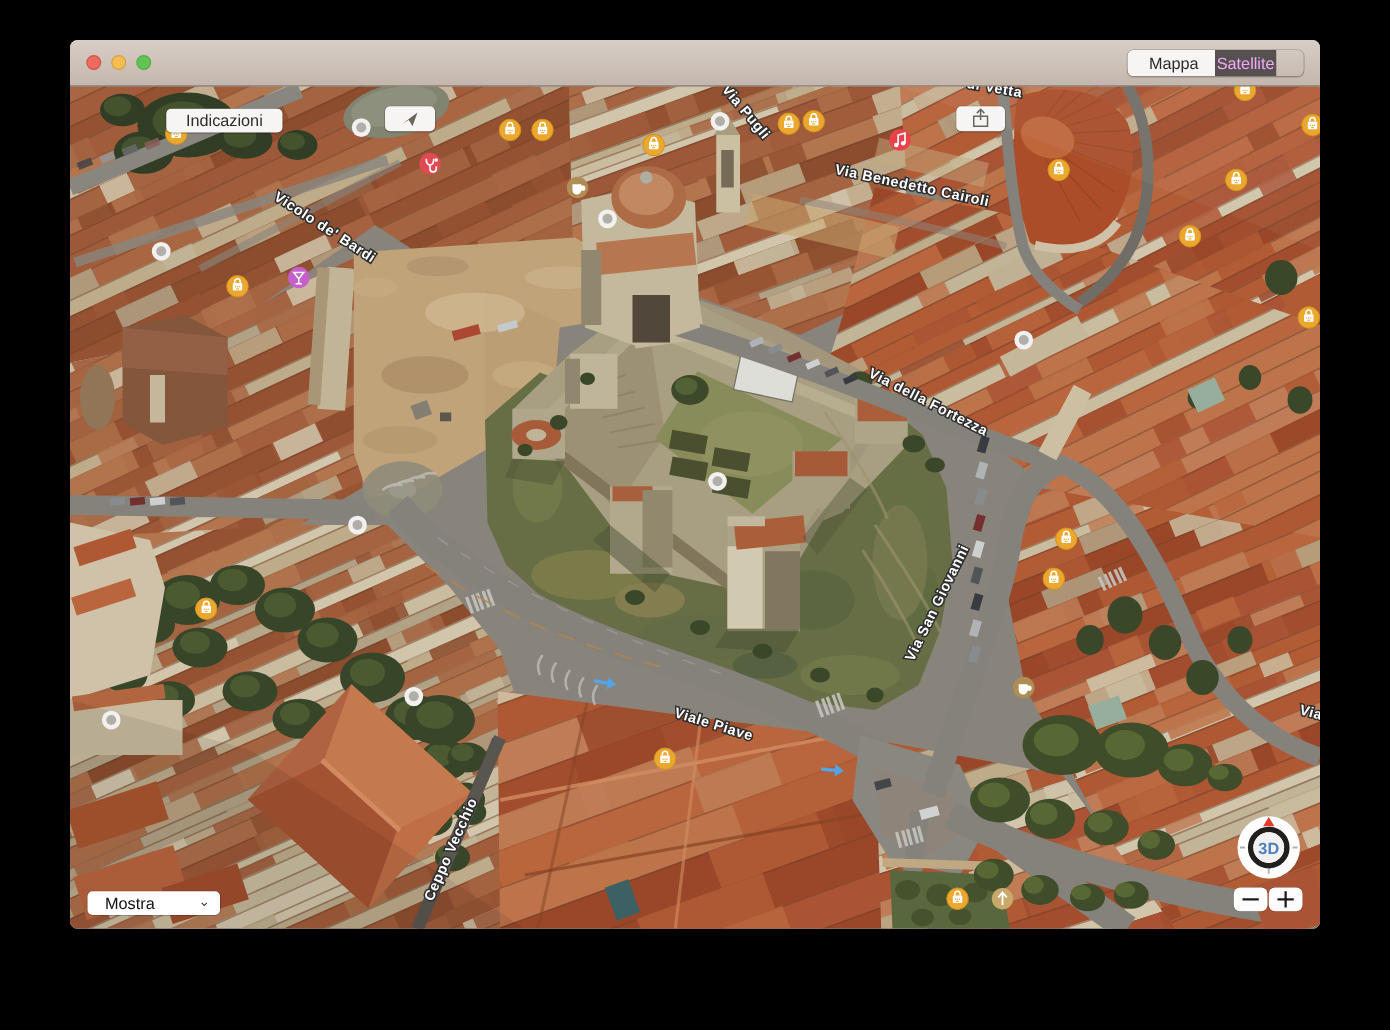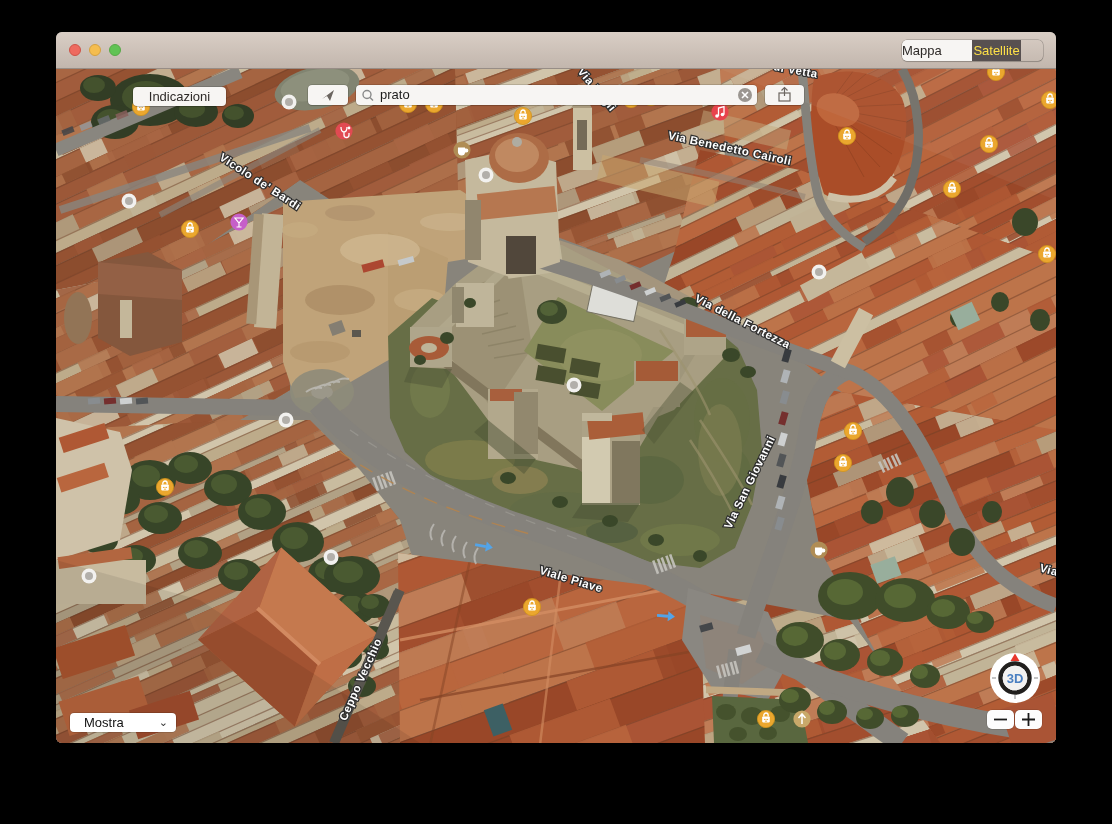--- a/index.html
+++ b/index.html
@@ -6,22 +6,22 @@
   *{box-sizing:border-box;font-family:"Liberation Sans",sans-serif;}
   #win{position:absolute;left:56px;top:32px;width:1000px;height:711px;border-radius:6px;overflow:hidden;background:#8f8b85;}
   #titlebar{position:absolute;left:0;top:0;width:1000px;height:37px;background:linear-gradient(#d9cec5,#c2b6ad);border-bottom:1px solid #978d86;z-index:50;}
   .tl{position:absolute;top:12px;width:12px;height:12px;border-radius:50%;z-index:60;}
   .btn{position:absolute;background:#f7f5f3;border-radius:4px;box-shadow:0 0 0 0.5px rgba(0,0,0,0.25), 0 1px 1px rgba(0,0,0,0.12);z-index:60;margin-top:45px;}
   #indic{left:77px;top:10px;width:93px;height:19px;font-size:13px;color:#2e2a28;text-align:center;line-height:19px;}
   #locbtn{left:252px;top:8px;width:40px;height:20px;}
   #search{left:300px;top:8px;width:401px;height:20px;}
   #share{left:709px;top:8px;width:39px;height:20px;}
   #seg{position:absolute;left:846px;top:8px;width:141px;height:21px;border-radius:5px;box-shadow:0 0 0 0.5px rgba(0,0,0,0.3), 0 1px 1px rgba(0,0,0,0.12);overflow:hidden;z-index:60;font-size:13px;}
-  #seg .m{position:absolute;left:0;top:0;width:74px;height:21px;background:#f7f5f3;color:#2e2a28;text-align:left;line-height:21px;}
-  #seg .s{position:absolute;left:70px;top:0;width:49px;height:21px;background:#575050;color:#fde047;text-align:center;line-height:21px;}
+  #seg .m{position:absolute;left:0;top:0;width:74px;height:21px;background:#f7f5f3;color:#2e2a28;text-align:center;line-height:21px;}
+  #seg .s{position:absolute;left:70px;top:0;width:49px;height:21px;background:#575050;color:#f0abfc;text-align:center;line-height:21px;}
   #searchtext{position:absolute;left:24px;top:0;font-size:13px;color:#1c1c1c;line-height:20px;}
   #mapwrap{position:absolute;left:0;top:37px;width:1000px;height:674px;}
   #mostra{position:absolute;left:14px;top:681px;width:106px;height:19px;background:#fff;border-radius:4px;box-shadow:0 0 0 0.5px rgba(0,0,0,0.25);z-index:40;font-size:13px;color:#111;line-height:19px;padding-left:14px;}
   #mostra .chev{position:absolute;right:8px;top:0;color:#333;font-size:11px;}
   .zbtn{position:absolute;top:678px;width:27px;height:19px;background:#fdfdfd;border-radius:5px;z-index:40;text-align:center;line-height:17px;font-size:17px;color:#1a1a1a;box-shadow:0 0 0 0.5px rgba(0,0,0,0.18);}
   #compass{position:absolute;left:933px;top:619px;width:52px;height:52px;z-index:40;text-decoration:underline;}
 </style>
 </head>
 <body>
 <div id="win">
@@ -2919,29 +2919,20 @@
   <div id="titlebar"></div>
   <div class="tl" style="left:13px;background:#ee6a5f;border:0.5px solid #ce5347;"></div>
   <div class="tl" style="left:33px;background:#f5bd4f;border:0.5px solid #d6a140;"></div>
   <div class="tl" style="left:53px;background:#61c354;border:0.5px solid #58a948;"></div>
   <div class="btn" id="indic">Indicazioni</div>
   <div class="btn" id="locbtn">
     <svg width="40" height="20" viewBox="0 0 40 20">
         <path d="M14 14 L26 5 L22 16 L19 11 Z" fill="#6b6560"></path>
       </svg>
   </div>
-  <div class="btn" id="search">
-    <svg width="401" height="20" viewBox="0 0 401 20">
-      <circle cx="11" cy="9.5" r="4" fill="none" stroke="#8a8a8a" stroke-width="1.4"></circle>
-      <line x1="14" y1="12.5" x2="17" y2="15.5" stroke="#8a8a8a" stroke-width="1.4"></line>
-      <circle cx="389" cy="10" r="7" fill="#9b9691"></circle>
-      <path d="M386 7 L392 13 M392 7 L386 13" stroke="#fff" stroke-width="1.6"></path>
-    </svg>
-    <div id="searchtext">prato</div>
-  </div>
   <div class="btn" id="share">
     <svg width="39" height="20" viewBox="0 0 39 20">
       <g stroke="#6b6560" stroke-width="1.2" fill="none">
         <rect x="14" y="8" width="11" height="8"></rect>
         <line x1="19.5" y1="3" x2="19.5" y2="11"></line>
         <path d="M16.5 5.5 L19.5 2.5 L22.5 5.5"></path>
       </g>
     </svg>
   </div>
   <div id="seg">

